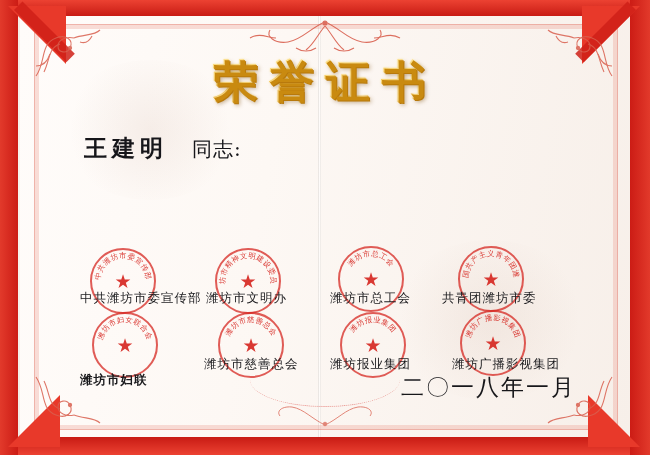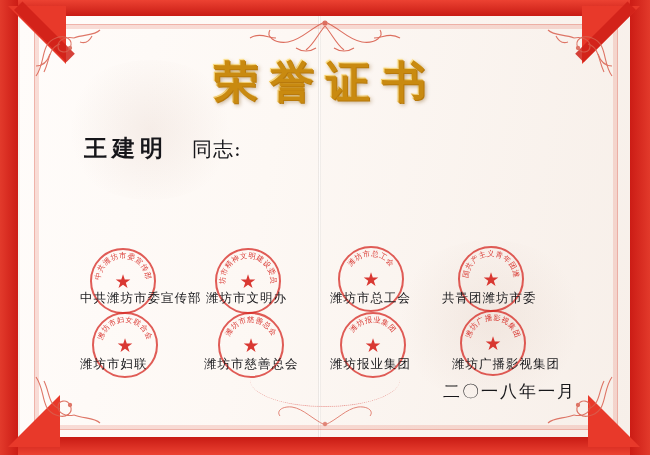--- a/index.html
+++ b/index.html
@@ -112,21 +112,21 @@
   .seal .arc svg{width:100%;height:100%;}
   .seal .arc text{fill:#d6241e;font-size:7.4px;font-family:"DejaVu Sans","Liberation Sans",sans-serif;}
   .seal-label{
     position:absolute;font-family:"DejaVu Serif","Liberation Serif",serif;
     font-size:12.5px;color:#1a1a1d;white-space:nowrap;letter-spacing:1px;
   }
 
   .date{
     position:absolute;right:74px;bottom:52px;
     font-family:"DejaVu Serif","Liberation Serif",serif;
-    font-size:17px;color:#17171a;letter-spacing:2px;
+    font-size:23px;color:#17171a;letter-spacing:2px;
   }
 
   
   .dotarc{
     position:absolute;left:250px;bottom:48px;width:150px;height:26px;
     border-bottom:1.5px dotted rgba(214,36,30,.55);border-radius:0 0 50% 50%/0 0 100% 100%;
   }
   .stain{
     position:absolute;border-radius:50%;
     background:radial-gradient(circle, rgba(190,150,130,.13) 0%, rgba(190,150,130,0) 70%);
@@ -310,21 +310,21 @@
       <svg viewBox="0 0 62 62">
           <defs>
             <path id="a8" d="M8,31 a23,23 0 1,1 46,0"></path>
           </defs>
       <text><textPath href="#a8" startOffset="50%" text-anchor="middle">潍坊广播影视集团</textPath></text>
         </svg>
     </div>
     <span class="star">★</span>
   </div>
 
-  <div class="seal-label" style="left:80px;top:356px;">潍坊市妇联</div>
+  <div class="seal-label" style="left:80px;top:372px;font-weight:bold;">潍坊市妇联</div>
   <div class="seal-label" style="left:204px;top:356px;">潍坊市慈善总会</div>
   <div class="seal-label" style="left:330px;top:356px;">潍坊报业集团</div>
   <div class="seal-label" style="left:452px;top:356px;">潍坊广播影视集团</div>
 
   <div class="dotarc"></div>
 
   <div class="date">二〇一八年一月</div>
 
 </div>
 

